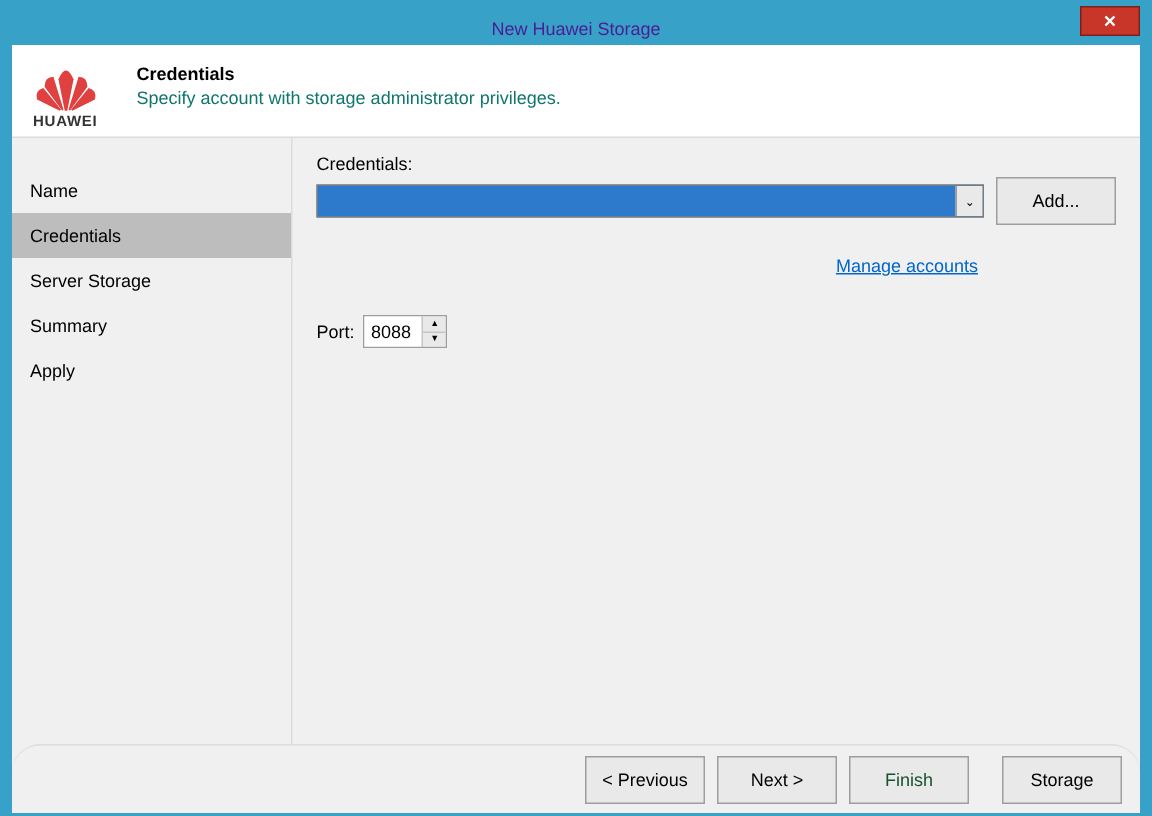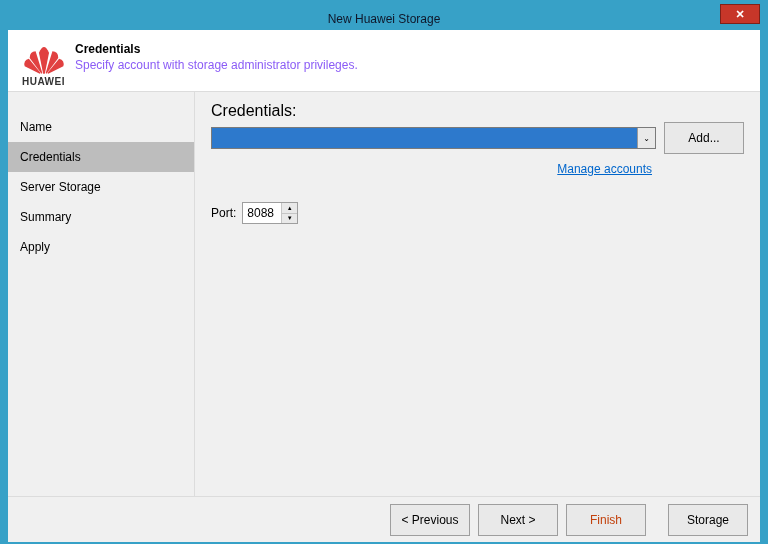--- a/index.html
+++ b/index.html
@@ -15,21 +15,21 @@
   }
   .titlebar {
     height: 22px;
     display: flex;
     align-items: center;
     justify-content: center;
     position: relative;
   }
   .titlebar .title {
     font-size: 12px;
-    color: #0f172a;
+    color: #4c1d95;
   }
   .close-btn {
     position: absolute;
     right: 0;
     top: -4px;
     width: 40px;
     height: 20px;
     background: #c73629;
     border: 1px solid #7f2018;
     display: flex;
@@ -56,33 +56,33 @@
     align-items: flex-start;
     border-bottom: 1px solid #dcdcdc;
   }
   .logo {
     width: 55px;
     height: 55px;
     display: flex;
     flex-direction: column;
     align-items: center;
     justify-content: center;
-    margin-right: 4px;
+    margin-right: 20px;
   }
   .logo svg { width: 42px; height: 30px; }
   .logo-text {
     font-size: 10px;
     font-weight: bold;
     color: #333;
     letter-spacing: 0.5px;
     margin-top: 1px;
   }
   .header-text { padding-top: 4px; }
   .header-title { font-weight: bold; font-size: 12px; }
-  .header-sub { font-size: 12px; margin-top: 2px; color: #8b5cf6; }
+  .header-sub { font-size: 12px; margin-top: 2px; color: #0f766e; }
   .body {
     flex: 1;
     display: flex;
     min-height: 0;
   }
   .sidebar {
     width: 186px;
     background: #f0f0f0;
     padding-top: 20px;
   }
@@ -97,21 +97,21 @@
   .side-item.active {
     background: #bdbdbd;
   }
   .content {
     flex: 1;
     background: #f0f0f0;
     border-left: 1px solid #dcdcdc;
     padding: 10px 16px 10px 16px;
     position: relative;
   }
-  .field-label { font-size: 16px; margin-bottom: 2px; }
+  .field-label { font-size: 12px; margin-bottom: 2px; }
   .cred-row { display: flex; gap: 8px; align-items: center; }
   .combo {
     flex: 1;
     height: 22px;
     background: #2d79cc;
     border: 1px solid #7a7a7a;
     display: flex;
     align-items: center;
     position: relative;
     color: #fff;
@@ -135,27 +135,27 @@
     min-width: 80px;
     background: #e9e9e9;
     border: 1px solid #9e9e9e;
     font-size: 12px;
     display: inline-flex;
     align-items: center;
     justify-content: center;
     cursor: pointer;
     padding: 12px 10px;
   }
-  .btn.disabled { color: #c2410c; cursor: default; text-align: right; }
+  .btn.disabled { color: #14532d; cursor: default; text-align: right; }
   .manage-link {
     color: #0066cc;
     text-decoration: underline;
     font-size: 12px;
     text-align: right;
-    margin-top: 8px;
+    margin-top: 20px;
     padding-right: 92px;
     display: block;
     cursor: pointer;
   }
   .port-row {
     display: flex;
     align-items: center;
     gap: 6px;
     margin-top: 26px;
   }
@@ -192,20 +192,21 @@
   .spinner .spin-btns div:first-child { border-bottom: 1px solid #c5c5c5; }
   .footer {
     height: 46px;
     border-top: 1px solid #dcdcdc;
     display: flex;
     align-items: center;
     justify-content: flex-end;
     gap: 8px;
     padding: 0 12px;
     background: #f0f0f0;
+    border-radius: 19px;
   }
   .footer .gap { width: 6px; }
 </style>
 </head>
 <body>
 
 <div class="titlebar">
   <span class="title">New Huawei Storage</span>
   <div class="close-btn">
     <span>✕</span>

